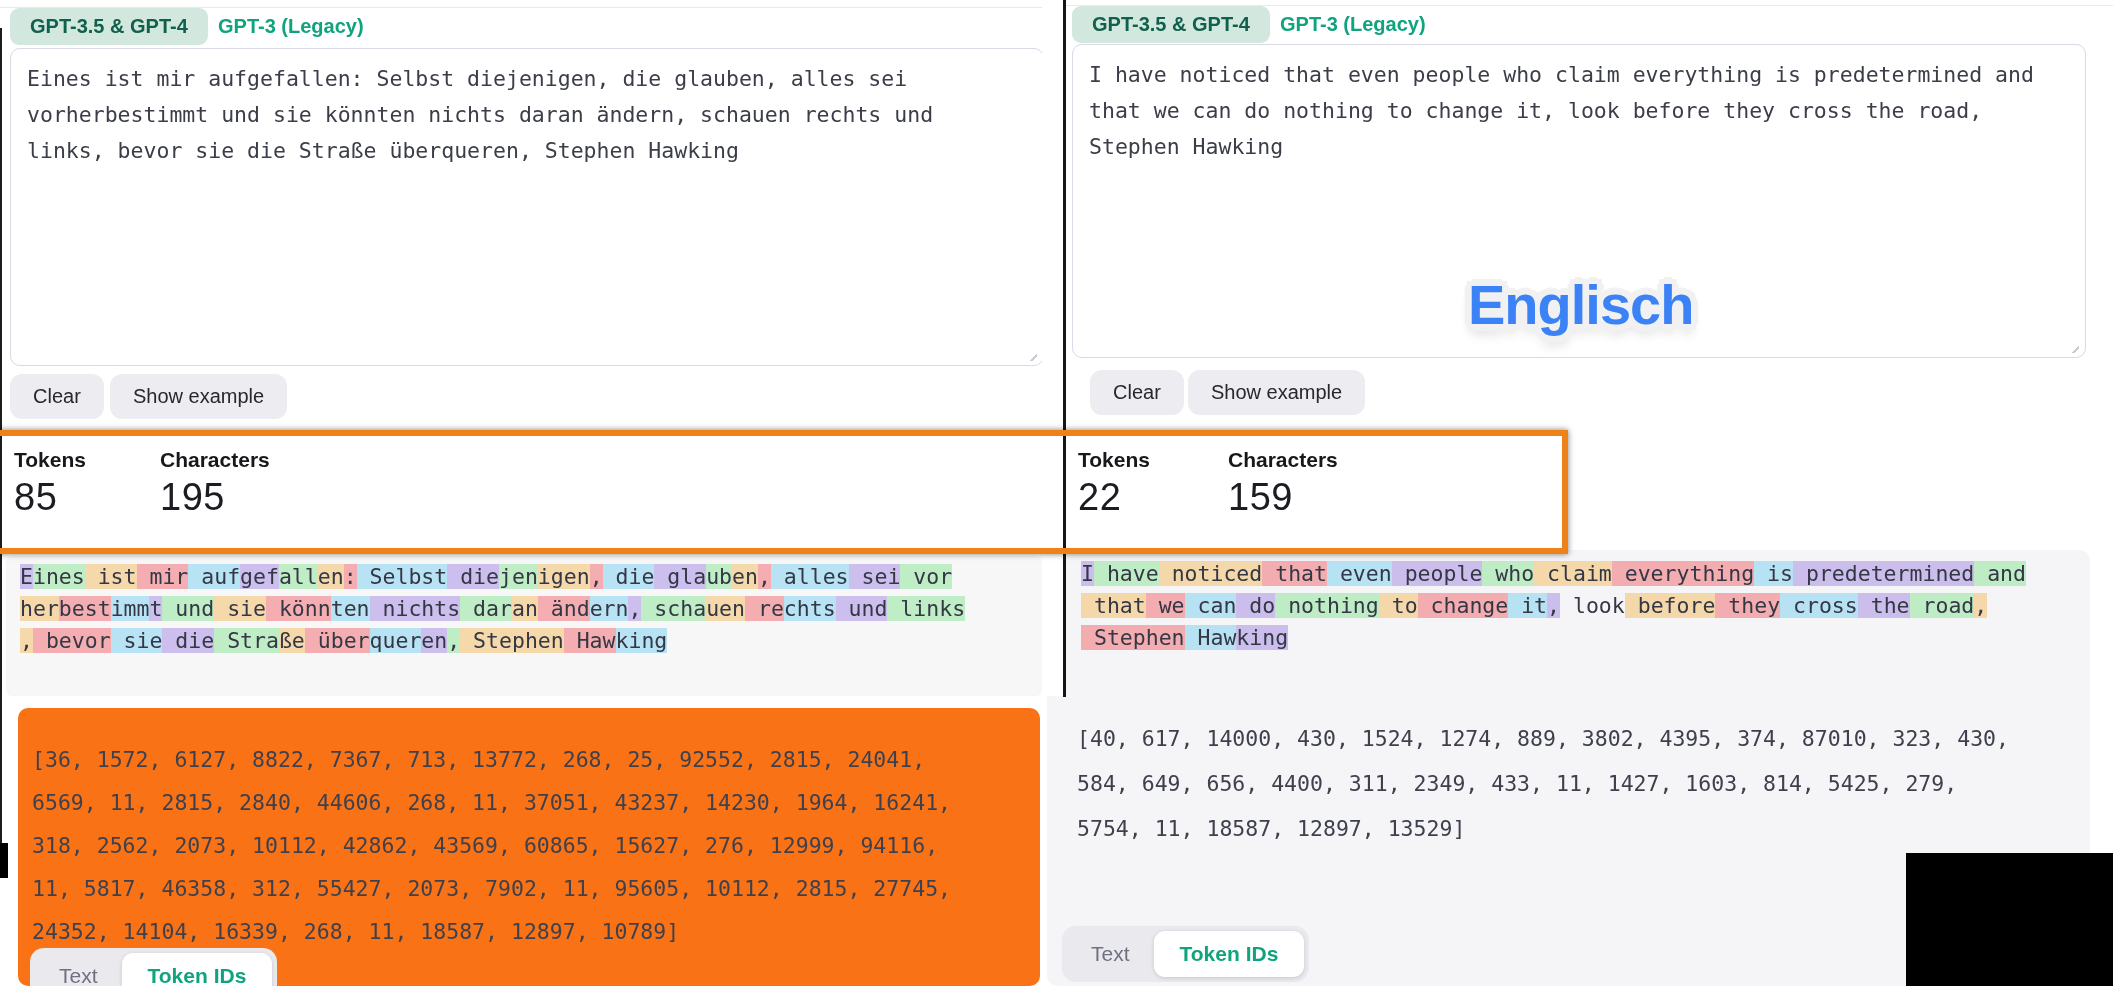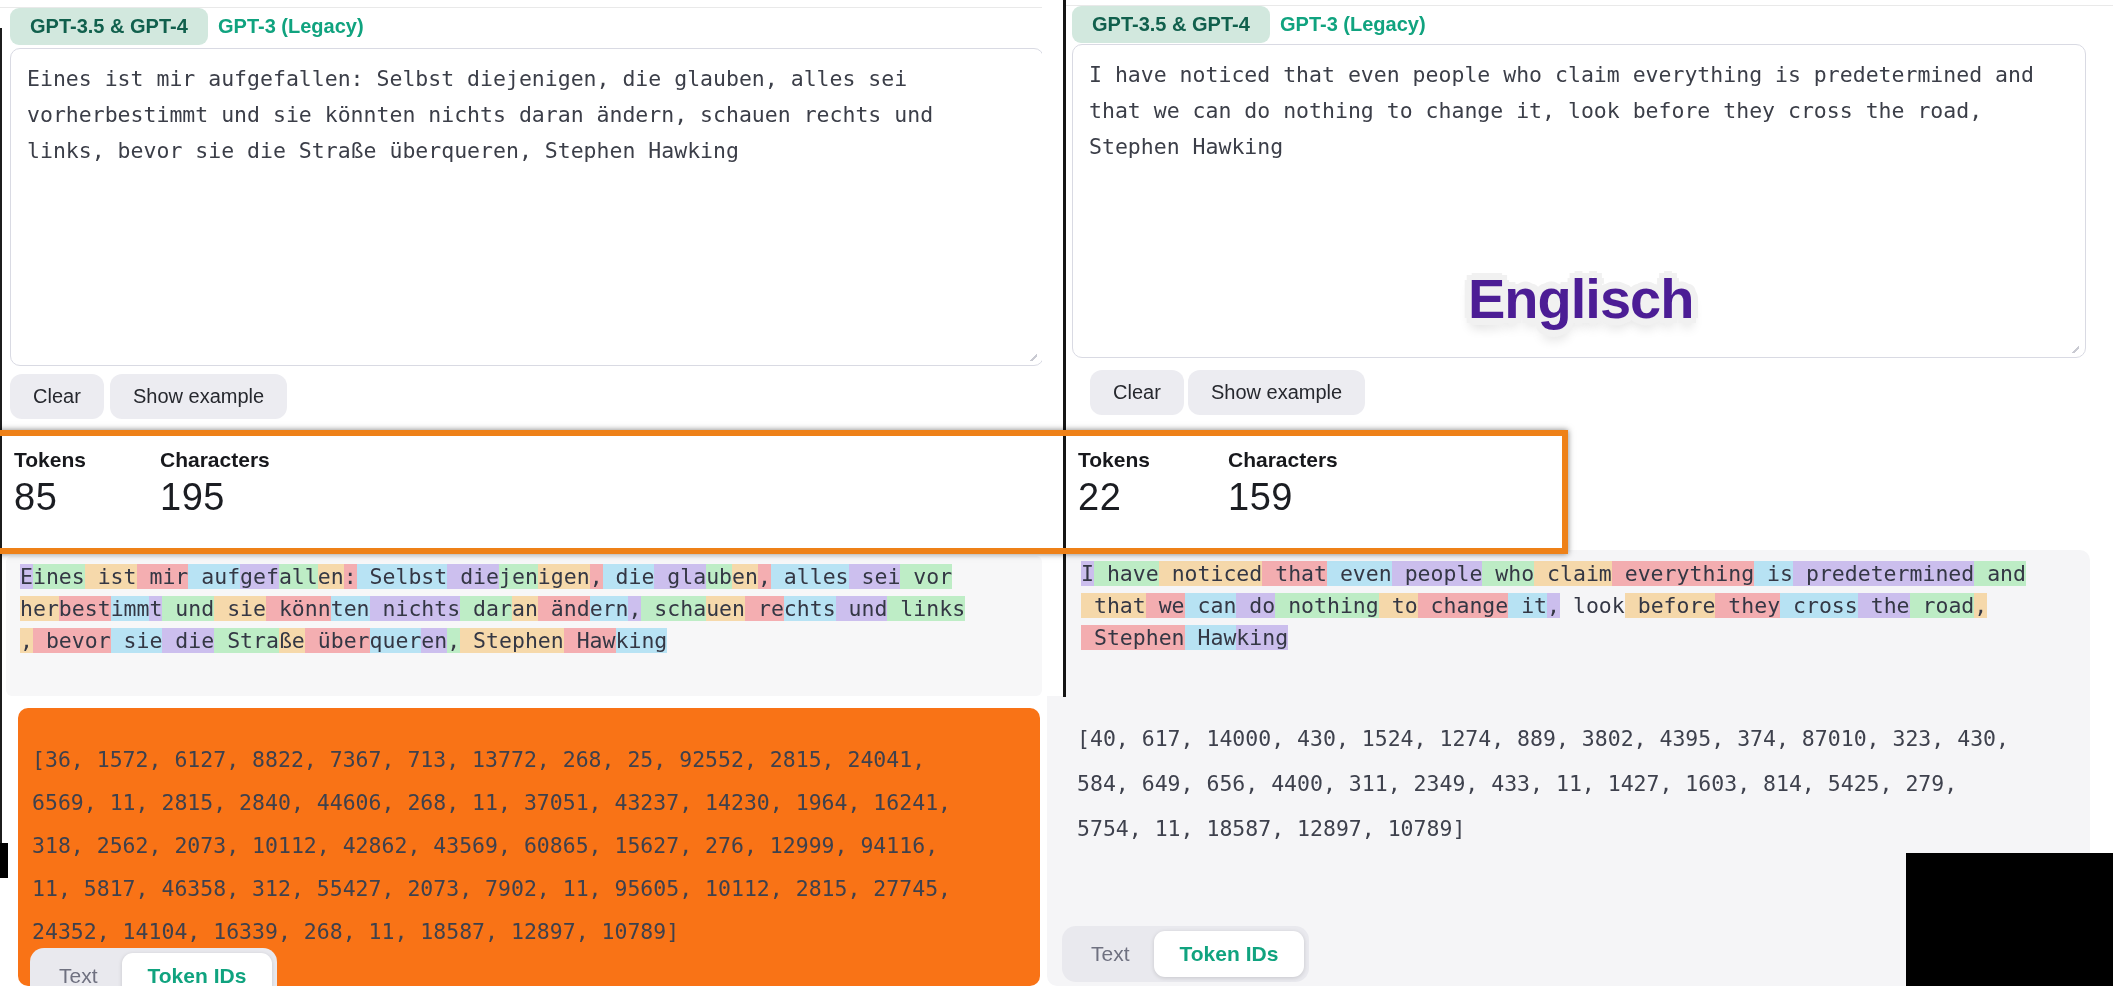--- a/index.html
+++ b/index.html
@@ -124,27 +124,27 @@
     <div class="stat-value" style="left:1228px;top:476px">159</div>
 
     <div class="tok-lines-abs" style="left:1081px;top:558px">
         <div class="tok-line"><span style="background-color: rgba(107, 64, 216, 0.3);">I</span><span style="background-color: rgba(104, 222, 122, 0.4);"> have</span><span style="background-color: rgba(244, 172, 54, 0.4);"> noticed</span><span style="background-color: rgba(239, 65, 70, 0.4);"> that</span><span style="background-color: rgba(39, 181, 234, 0.3);"> even</span><span style="background-color: rgba(107, 64, 216, 0.3);"> people</span><span style="background-color: rgba(104, 222, 122, 0.4);"> who</span><span style="background-color: rgba(244, 172, 54, 0.4);"> claim</span><span style="background-color: rgba(239, 65, 70, 0.4);"> everything</span><span style="background-color: rgba(39, 181, 234, 0.3);"> is</span><span style="background-color: rgba(107, 64, 216, 0.3);"> predetermined</span><span style="background-color: rgba(104, 222, 122, 0.4);"> and</span></div>
         <div class="tok-line"><span style="background-color: rgba(244, 172, 54, 0.4);"> that</span><span style="background-color: rgba(239, 65, 70, 0.4);"> we</span><span style="background-color: rgba(39, 181, 234, 0.3);"> can</span><span style="background-color: rgba(107, 64, 216, 0.3);"> do</span><span style="background-color: rgba(104, 222, 122, 0.4);"> nothing</span><span style="background-color: rgba(244, 172, 54, 0.4);"> to</span><span style="background-color: rgba(239, 65, 70, 0.4);"> change</span><span style="background-color: rgba(39, 181, 234, 0.3);"> it</span><span style="background-color: rgba(107, 64, 216, 0.3);">,</span><span style="background-color: transparent;"> look</span><span style="background-color: rgba(244, 172, 54, 0.4);"> before</span><span style="background-color: rgba(239, 65, 70, 0.4);"> they</span><span style="background-color: rgba(39, 181, 234, 0.3);"> cross</span><span style="background-color: rgba(107, 64, 216, 0.3);"> the</span><span style="background-color: rgba(104, 222, 122, 0.4);"> road</span><span style="background-color: rgba(244, 172, 54, 0.4);">,</span></div>
         <div class="tok-line"><span style="background-color: rgba(239, 65, 70, 0.4);"> Stephen</span><span style="background-color: rgba(39, 181, 234, 0.3);"> Haw</span><span style="background-color: rgba(107, 64, 216, 0.3);">king</span></div>
       </div>
 
     <div class="ids-abs ids-text" style="left:1077px;top:716px">[40, 617, 14000, 430, 1524, 1274, 889, 3802, 4395, 374, 87010, 323, 430,
 584, 649, 656, 4400, 311, 2349, 433, 11, 1427, 1603, 814, 5425, 279,
-5754, 11, 18587, 12897, 10789]</div>
+5754, 11, 18587, 12897, 13529]</div>
 
     <div class="toggle" style="left:1062px;top:926px">
       <span class="toggle-text">Text</span>
       <span class="toggle-pill">Token IDs</span>
     </div>
   </div>
 
-  <div class="annot-label" style="left: 1468px; top: 266px; color: #4c1d95;">Englisch</div>
+  <div class="annot-label" style="left: 1468px; top: 272px; color: #3b82f6;">Englisch</div>
   <div class="annot-box" style="left: -8px; top: 430px; width: 1564px; height: 112px; border-color: rgb(238, 129, 24);"></div>
 
   <div class="black-box" style="left:0;top:843px;width:8px;height:35px"></div>
   <div class="black-box" style="left:1906px;top:853px;width:207px;height:133px"></div>
 
 </div>
 
 </body></html>

